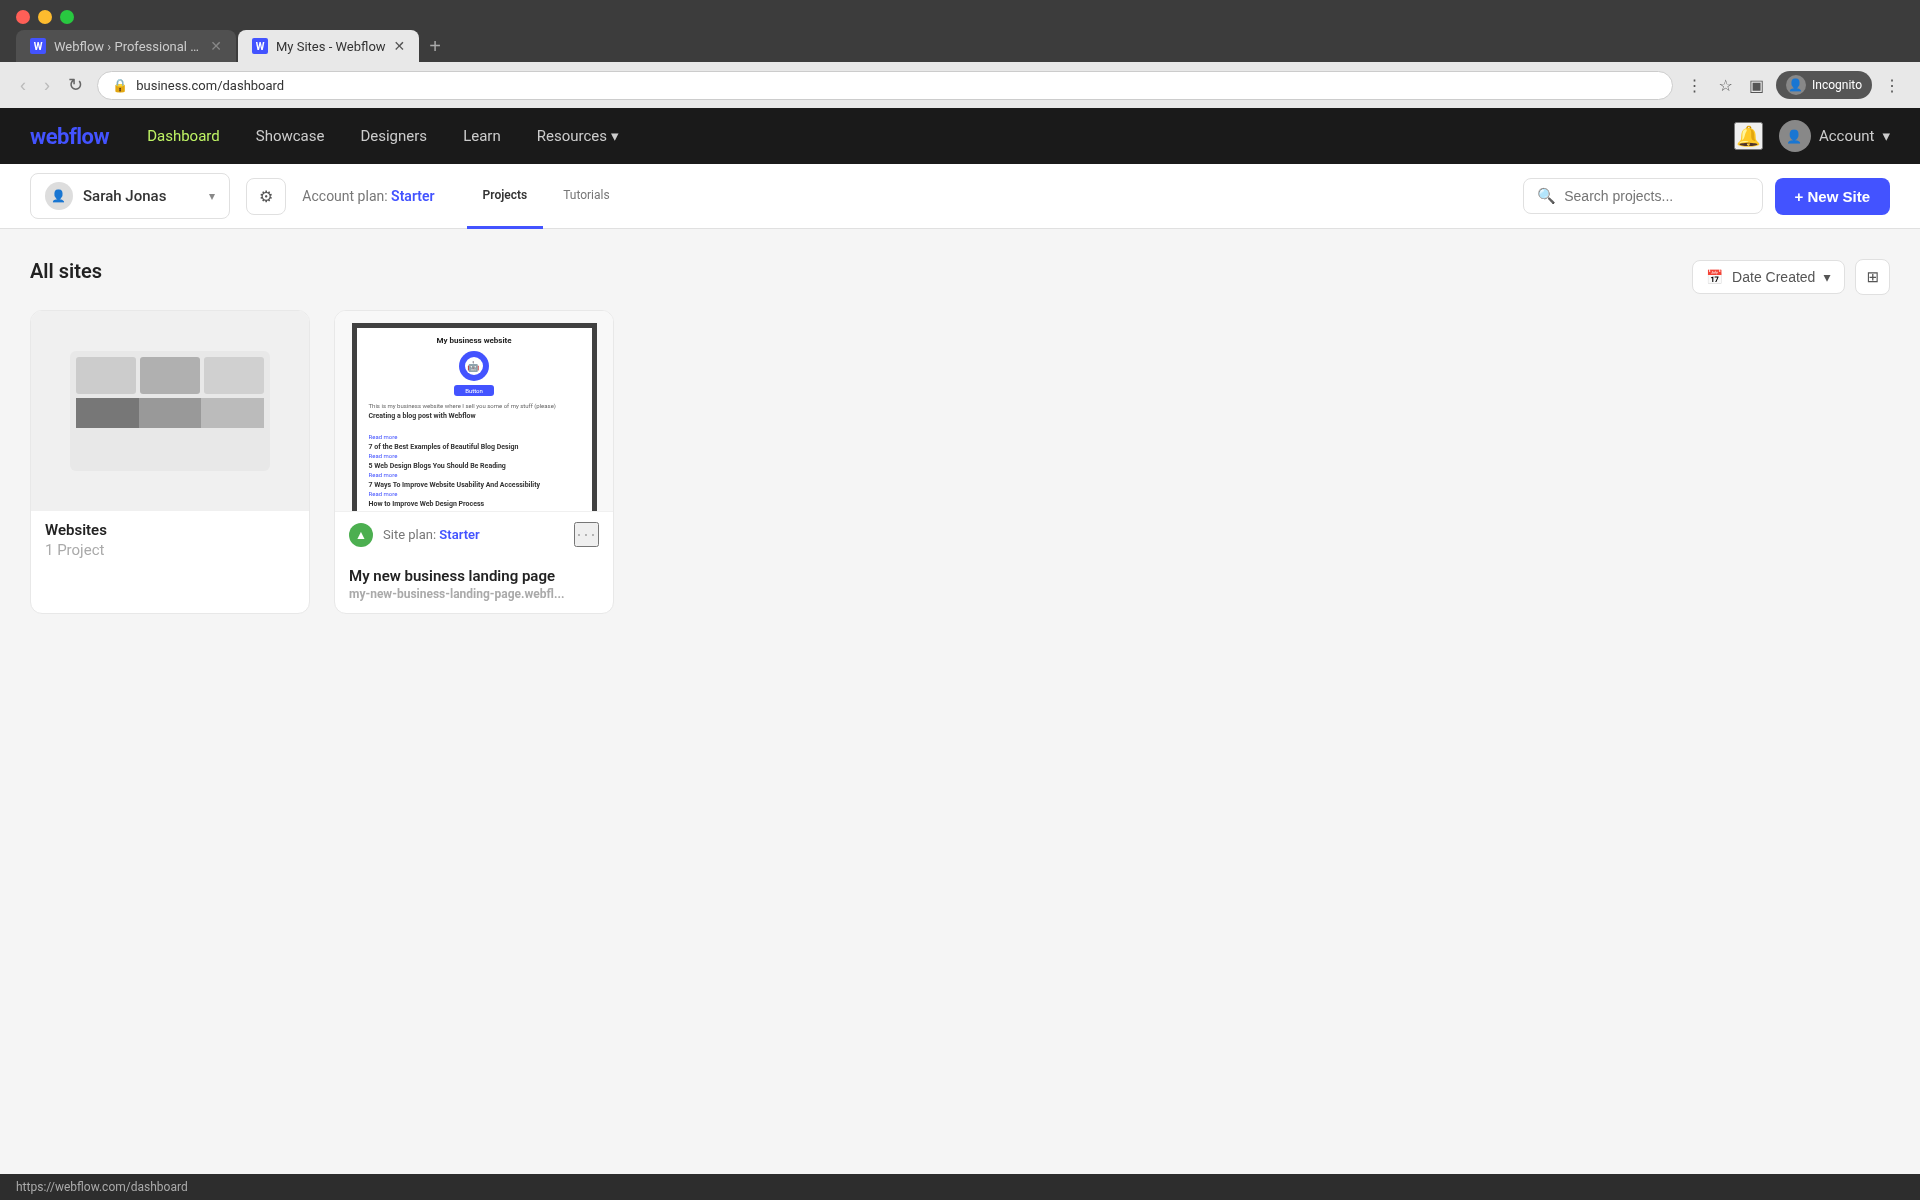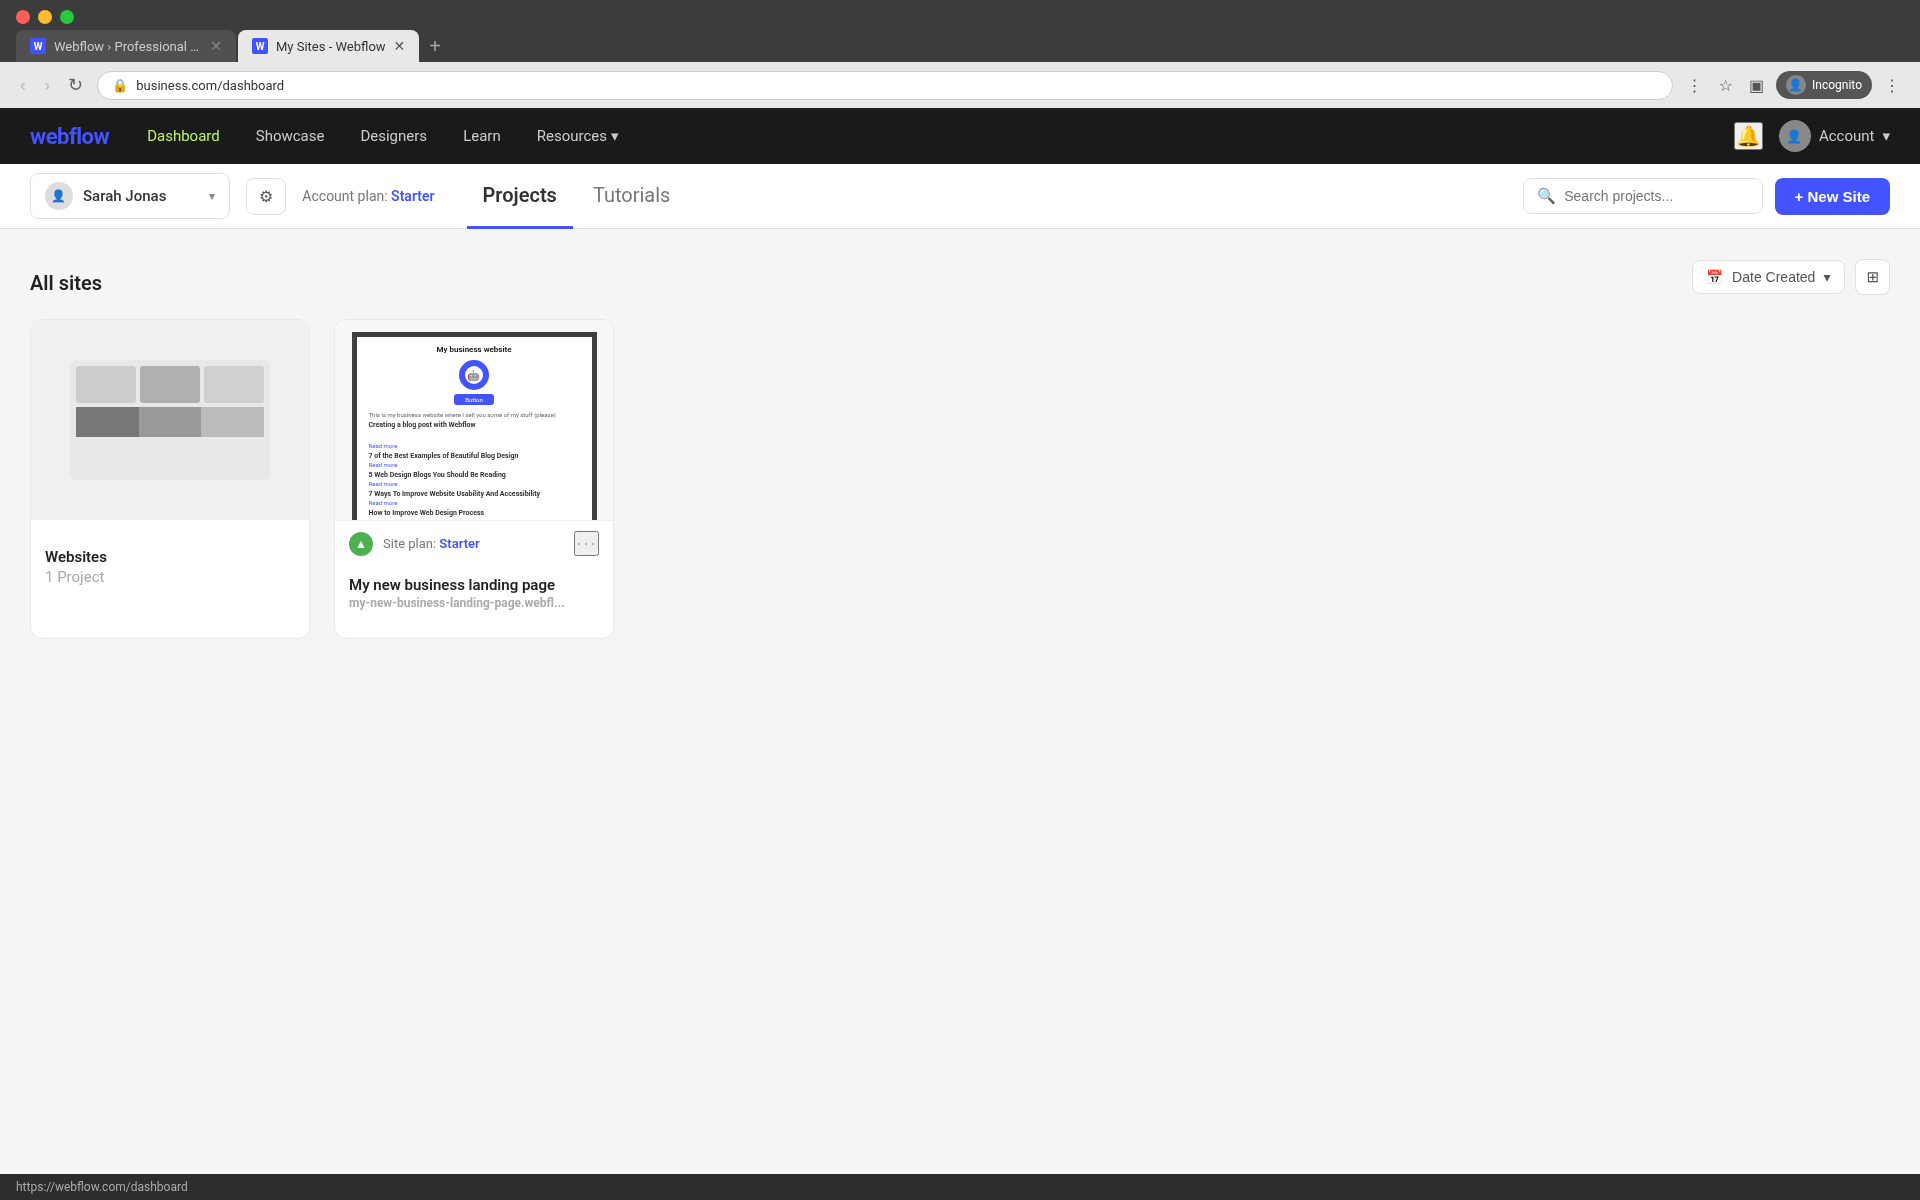--- a/index.html
+++ b/index.html
@@ -42,31 +42,31 @@
     
     .sub-header { background: white; border-bottom: 1px solid #e0e0e0; padding: 0 30px; display: flex; align-items: center; gap: 16px; height: 65px; }
     .workspace-selector { display: flex; align-items: center; gap: 10px; border: 1px solid #e0e0e0; border-radius: 8px; padding: 8px 14px; cursor: pointer; min-width: 200px; background: white; }
     .workspace-avatar { width: 28px; height: 28px; background: #ddd; border-radius: 50%; display: flex; align-items: center; justify-content: center; font-size: 12px; color: #666; }
     .workspace-name { font-size: 15px; color: #333; font-weight: 500; flex: 1; }
     .workspace-chevron { color: #888; font-size: 12px; }
     .settings-btn { border: 1px solid #e0e0e0; border-radius: 8px; padding: 8px 12px; background: white; cursor: pointer; font-size: 16px; color: #555; }
     .account-plan { font-size: 14px; color: #777; }
     .account-plan-link { color: #4353ff; font-weight: 600; text-decoration: none; }
     .sub-nav { display: flex; align-items: center; gap: 4px; margin-left: 16px; }
-    .sub-nav-link { font-size: 20px; padding: 8px 16px; color: #777; text-decoration: none; cursor: pointer; border-bottom: 3px solid transparent; height: 65px; display: flex; align-items: center; }
+    .sub-nav-link { font-size: 12px; padding: 8px 16px; color: #777; text-decoration: none; cursor: pointer; border-bottom: 3px solid transparent; height: 65px; display: flex; align-items: center; }
     .sub-nav-link.active { color: #333; font-weight: 600; border-bottom: 3px solid #4353ff; }
     .sub-header-right { margin-left: auto; display: flex; align-items: center; gap: 12px; }
     .search-box { display: flex; align-items: center; gap: 8px; border: 1px solid #e0e0e0; border-radius: 8px; padding: 8px 14px; background: white; min-width: 240px; }
     .search-icon { color: #aaa; font-size: 15px; }
     .search-input { border: none; outline: none; font-size: 14px; color: #333; background: transparent; flex: 1; width: 180px; }
     .new-site-btn { background: #4353ff; color: white; border: none; border-radius: 8px; padding: 10px 20px; font-size: 15px; font-weight: 600; cursor: pointer; display: flex; align-items: center; gap: 6px; }
 
     
     .main-area { padding: 30px 30px; }
-    .section-header { display: flex; align-items: flex-end; justify-content: space-between; margin-bottom: 24px; }
+    .section-header { display: flex; align-items: flex-start; justify-content: space-between; margin-bottom: 15px; }
     .section-title { font-size: 20px; font-weight: 600; color: #222; }
     .section-controls { display: flex; align-items: center; gap: 10px; }
     .sort-btn { display: flex; align-items: center; gap: 8px; border: 1px solid #e0e0e0; border-radius: 8px; padding: 8px 14px; background: white; font-size: 14px; color: #555; cursor: pointer; }
     .view-btn { border: 1px solid #e0e0e0; border-radius: 8px; padding: 8px 10px; background: white; font-size: 15px; color: #555; cursor: pointer; }
 
     
     .sites-grid { display: grid; grid-template-columns: repeat(auto-fill, 280px); gap: 24px; }
 
     
     .site-card { background: white; border-radius: 12px; overflow: hidden; border: 1px solid #e8e8e8; cursor: pointer; transition: box-shadow 0.2s; }
@@ -211,21 +211,21 @@
           <div style="background:#ccc; border-radius:3px;"></div>
           <div style="background:#b0b0b0; border-radius:3px;"></div>
           <div style="background:#d0d0d0; border-radius:3px;"></div>
           <div style="grid-column: span 3; background:#bbb; border-radius:3px; height:30px; display:flex;">
             <div style="flex:1; background:#777;"></div>
             <div style="flex:1; background:#999;"></div>
             <div style="flex:1; background:#bbb;"></div>
           </div>
         </div>
       </div>
-      <div style="padding: 10px 14px 4px; margin-top: 18px;">
+      <div style="padding: 10px 14px 4px;">
         <div style="font-size:15px; font-weight:600; color:#222;">Websites</div>
         <div style="font-size:15px; color:#aaa; margin-top:2px;">1 Project</div>
       </div>
       <div style="height: 48px;"></div>
     </div>
 
     <div class="site-card">
       <div class="site-card-thumb">
 
         <div class="business-thumb">

